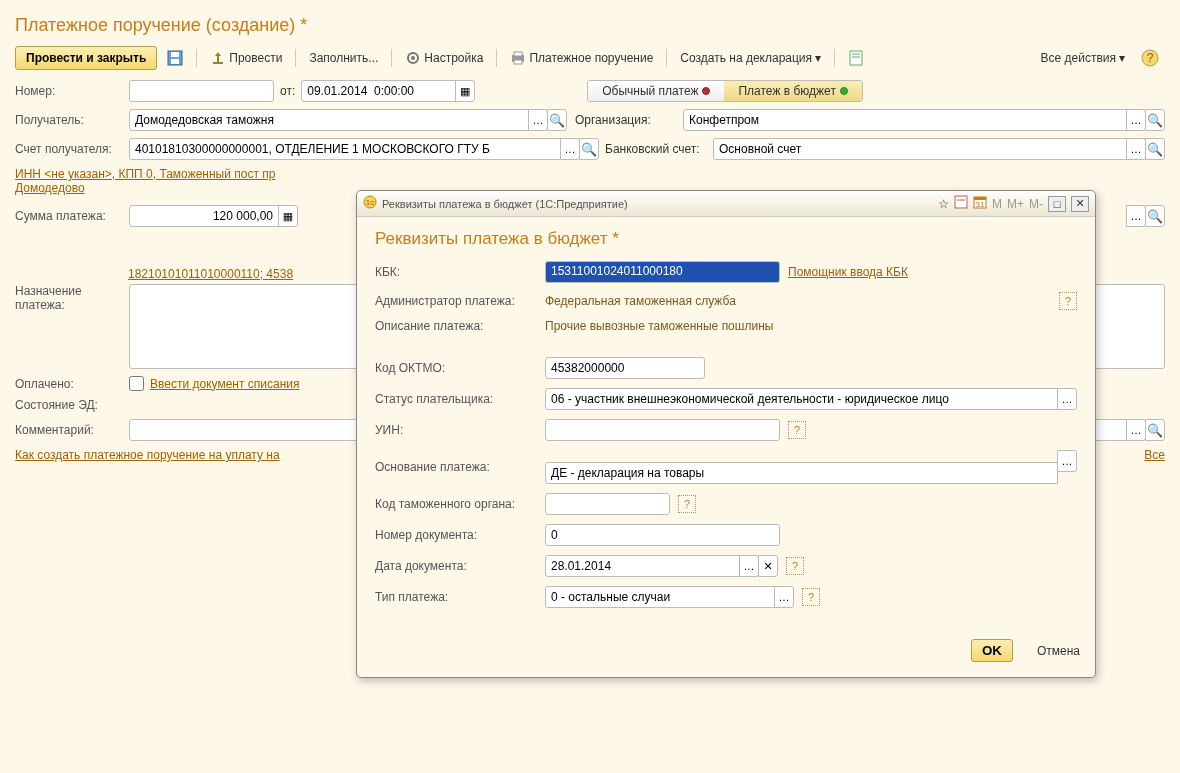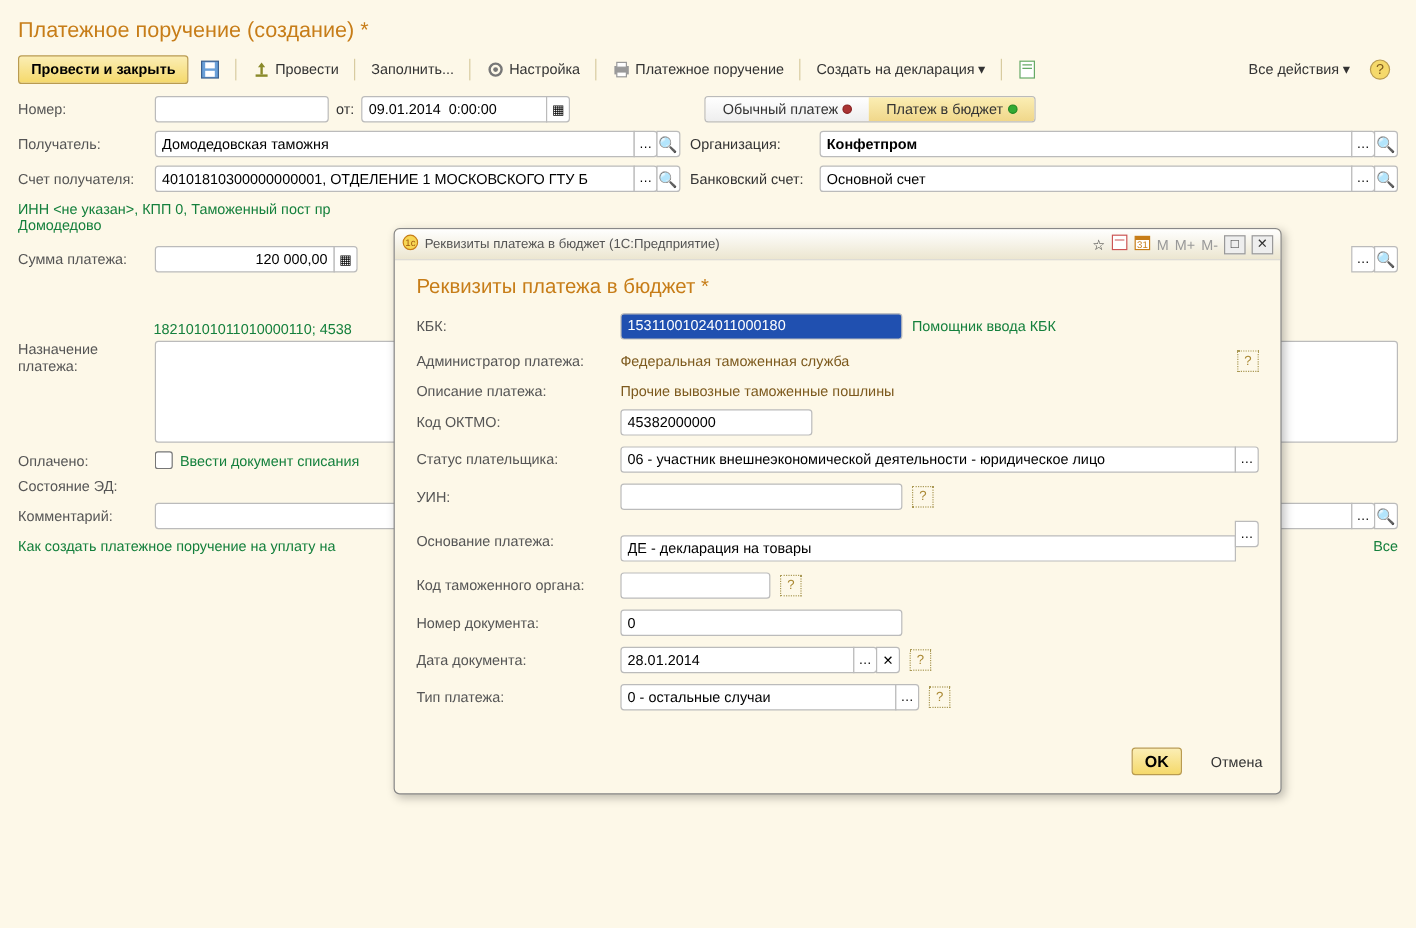--- a/index.html
+++ b/index.html
@@ -41,33 +41,33 @@
 .input-btn {
   width: 20px; height: 22px;
   border: 1px solid #bbb;
   background: #fff;
   border-radius: 0 3px 3px 0;
   cursor: pointer;
   margin-left: -1px;
   font-size: 11px;
 }
 .mag { font-size: 13px; }
-.link { color: #15803d; cursor: pointer; }
+.link { color: #a16207; text-decoration: underline; cursor: pointer; }
 .toggle-grp { display: flex; border: 1px solid #bbb; border-radius: 3px; overflow: hidden; }
 .toggle { padding: 3px 14px; background: linear-gradient(#fff,#eee); cursor: pointer; display: flex; align-items: center; gap: 4px; }
 .toggle.active { background: linear-gradient(#fbeeb4,#f0d78a); }
 .dot-r { width: 8px; height: 8px; border-radius: 50%; background: #aa3333; border: 1px solid #882222; }
 .dot-g { width: 8px; height: 8px; border-radius: 50%; background: #33aa33; border: 1px solid #228822; }
 .textarea { border: 1px solid #bbb; border-radius: 3px; background: #fff; }
 .checkbox { width: 15px; height: 15px; }
 
 
 .modal {
   position: absolute;
-  left: 328px; top: 190px;
+  left: 356px; top: 190px;
   width: 740px;
   background: #fdf8e8;
   border: 1px solid #888;
   border-radius: 5px;
   box-shadow: 2px 3px 8px rgba(0,0,0,0.25);
 }
 .modal-tb {
   height: 26px;
   background: linear-gradient(#fff,#ece6d0);
   border-bottom: 1px solid #ccc;
@@ -195,30 +195,30 @@
 
   <div class="row">
     <span class="label">Получатель:</span>
     <div class="input-group" style="flex:0 0 440px">
       <input class="input" style="width: 400px;" value="Домодедовская таможня">
       <button class="input-btn">…</button>
       <button class="input-btn mag">🔍</button>
     </div>
     <span style="width:102px">Организация:</span>
     <div class="input-group" style="flex:1">
-      <input class="input" style="flex: 1 1 0%; font-weight: bold;" value="Конфетпром">
+      <input class="input" style="flex: 1 1 0%;" value="Конфетпром">
       <button class="input-btn">…</button>
       <button class="input-btn mag">🔍</button>
     </div>
   </div>
 
   <div class="row">
     <span class="label">Счет получателя:</span>
     <div class="input-group" style="flex:0 0 440px">
-      <input class="input" style="width: 400px;" value="40101810300000000001, ОТДЕЛЕНИЕ 1 МОСКОВСКОГО ГТУ Б">
+      <input class="input" style="width: 432px;" value="40101810300000000001, ОТДЕЛЕНИЕ 1 МОСКОВСКОГО ГТУ Б">
       <button class="input-btn">…</button>
       <button class="input-btn mag">🔍</button>
     </div>
     <span style="width:102px">Банковский счет:</span>
     <div class="input-group" style="flex:1">
       <input class="input" style="flex: 1 1 0%;" value="Основной счет">
       <button class="input-btn">…</button>
       <button class="input-btn mag">🔍</button>
     </div>
   </div>
@@ -309,21 +309,21 @@
       <span class="link">Помощник ввода КБК</span>
     </div>
 
     <div class="m-row">
       <span class="m-label">Администратор платежа:</span>
       <span class="brown-text">Федеральная таможенная служба</span>
       <span class="spacer"></span>
       <span class="help-q">?</span>
     </div>
 
-    <div class="m-row" style="margin-bottom:8px">
+    <div class="m-row" style="margin-bottom:24px">
       <span class="m-label">Описание платежа:</span>
       <span class="brown-text">Прочие вывозные таможенные пошлины</span>
     </div>
 
     <div class="m-row">
       <span class="m-label">Код ОКТМО:</span>
       <input class="input" style="width: 160px;" value="45382000000">
     </div>
 
     <div class="m-row">

